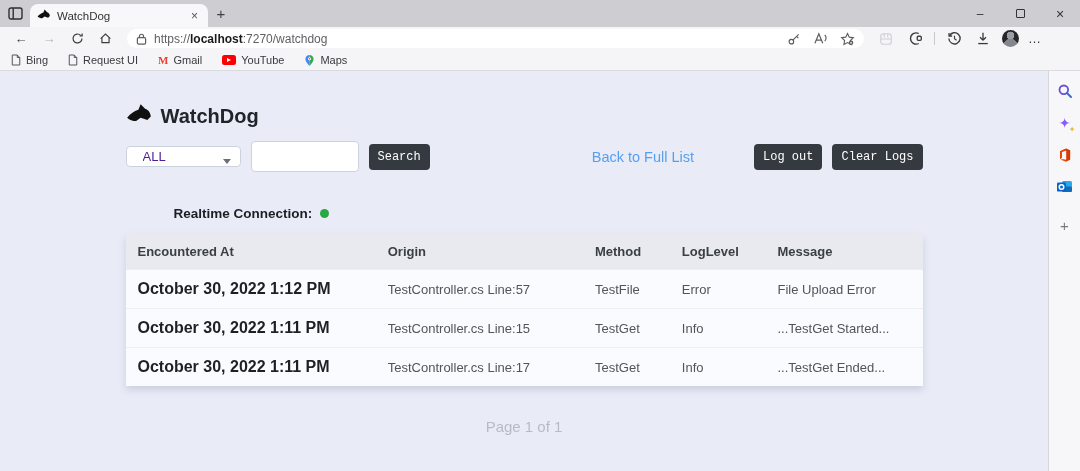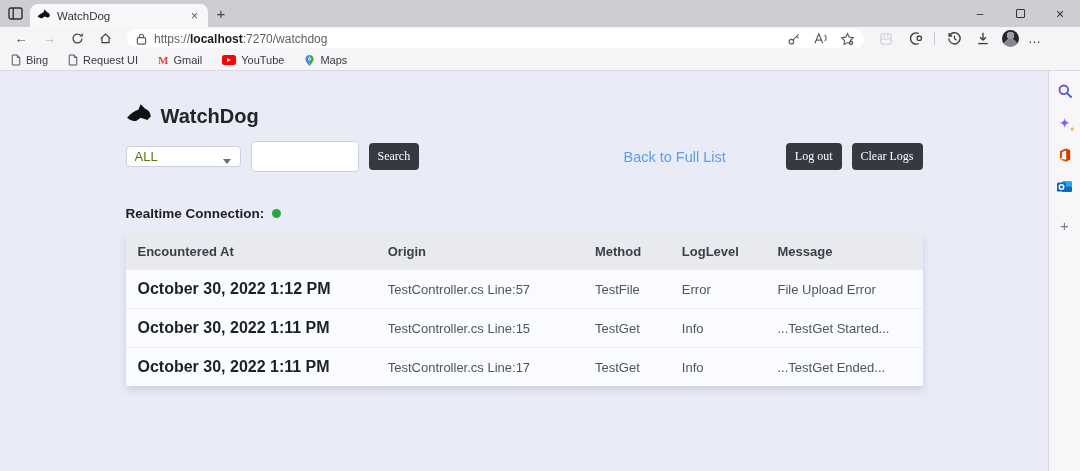--- a/index.html
+++ b/index.html
@@ -53,28 +53,28 @@
   .container { width:797px; margin:0 auto; padding-top:32px; }
   .row-a { display:flex; justify-content:space-between; align-items:center; }
   .brand { display:flex; align-items:center; gap:8px; font-size:20px; font-weight:bold; color:var(--brand-text,#212529); cursor:pointer; }
   .nav-links { display:flex; gap:17px; font-size:13.5px; font-weight:bold; color:#1b1f23; }
   .nav-link { cursor:pointer; }
   .nav-link.active { text-decoration:underline; text-underline-offset:3px; }
 
   .row-b { margin-top:11px; display:flex; justify-content:space-between; align-items:center; }
   .filters { display:flex; gap:10px; align-items:center; }
   .select-wrap { position:relative; }
-  .select-wrap select { width:115px; height:21px; border:1px solid #ccd2db; border-radius:4px; background:#fff; font-size:13px; color:#4d7c0f; padding:0 8px; appearance:none; -webkit-appearance:none; font-family:"Liberation Sans",sans-serif; }
+  .select-wrap select { width:115px; height:21px; border:1px solid #ccd2db; border-radius:4px; background:#fff; font-size:13px; color:#4c1d95; padding:0 16px; appearance:none; -webkit-appearance:none; font-family:"Liberation Sans",sans-serif; }
   .select-wrap::after { content:""; position:absolute; right:10px; top:13px; border-left:4px solid transparent; border-right:4px solid transparent; border-top:5px solid #6a7077; pointer-events:none; }
   .search-input { width:108px; height:31px; border:1px solid #ccd2db; border-radius:4px; background:#fff; padding:0 8px; font-size:13px; font-family:"Liberation Sans",sans-serif; }
-  .btn-dark { background:var(--button-dark,#343a40); color:#fff; border:none; border-radius:4px; font-size:12px; padding:6px 9px; cursor:pointer; font-family:Liberation Serif, serif; }
+  .btn-dark { background:var(--button-dark,#343a40); color:#fff; border:none; border-radius:4px; font-size:12px; padding:6px 9px; cursor:pointer; font-family:Liberation Mono, monospace; }
   .actions { display:flex; align-items:center; gap:10px; }
   .back-link { color:var(--accent-link,#559ff0); font-size:14.5px; margin-right:50px; cursor:pointer; text-decoration:none; }
 
-  .realtime { margin-top:34px; font-size:13.5px; font-weight:bold; color:#1b1f23; display:flex; align-items:center; gap:8px; }
+  .realtime { margin-top:34px; font-size:13.5px; font-weight:bold; color:#1b1f23; display:flex; align-items:center; gap:8px;margin-left:48px; }
   .dot { width:9px; height:9px; border-radius:50%; background:var(--status-green,#28a745); display:inline-block; }
 
   table { margin-top:13px; width:797px; border-collapse:collapse; background:#fafbfe; box-shadow:0 4px 7px rgba(100,105,135,.22); table-layout:fixed; }
   col.c1{width:31.4%} col.c2{width:26%} col.c3{width:10.9%} col.c4{width:12%} col.c5{width:19.7%}
   th { background:#e9eaef; text-align:left; font-size:13px; color:#3a3f45; padding:10px 12px; }
   td { padding:10px 12px; font-size:13px; color:#50555c; border-top:1px solid #ededf2; white-space:nowrap; overflow:hidden; }
   td.first { font-weight:bold; color:#1d2125; font-size:16px; }
 
   .page-info { margin-top:32px; text-align:center; font-size:15px; color:#b6bbc8; }
 
@@ -292,20 +292,21 @@
             <tr>
               <td class="first">October 30, 2022 1:11 PM</td>
               <td>TestController.cs Line:17</td>
               <td>TestGet</td>
               <td>Info</td>
               <td>...TestGet Ended...</td>
             </tr>
           </tbody>
         </table>
 
+        <div class="page-info">Page 1 of 1</div>
 
       </div>
     </div>
 
     <div class="edge-sidebar">
       <span class="sb-ic">
         <svg class="ic" width="16" height="16" viewBox="0 0 16 16" fill="none">
             <circle cx="6.8" cy="6.8" r="4.3" stroke="#6a4fd8" stroke-width="1.8"></circle>
             <path d="M10.2 10.2 14 14" stroke="#2f6fd8" stroke-width="2" stroke-linecap="round"></path>
           </svg>

